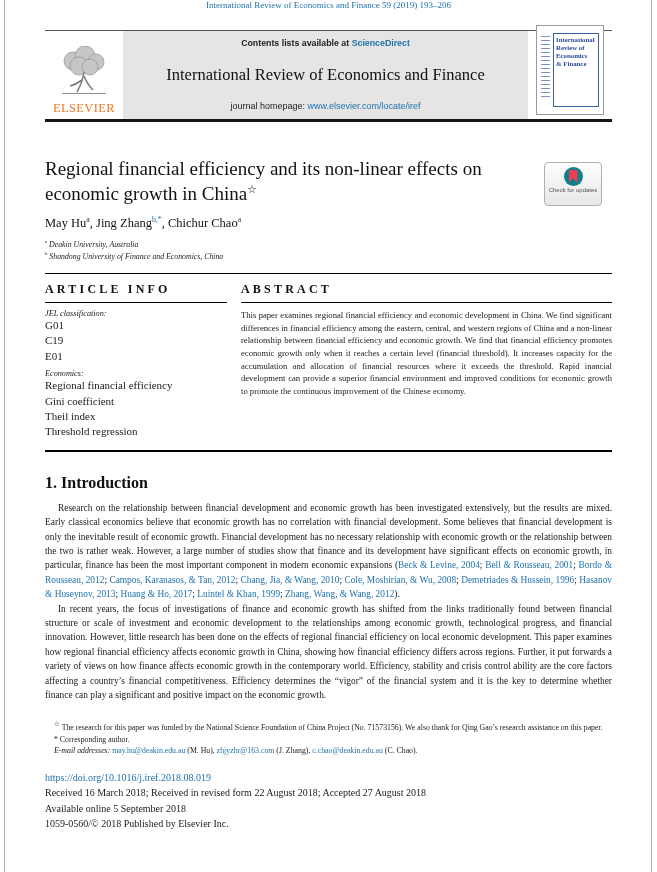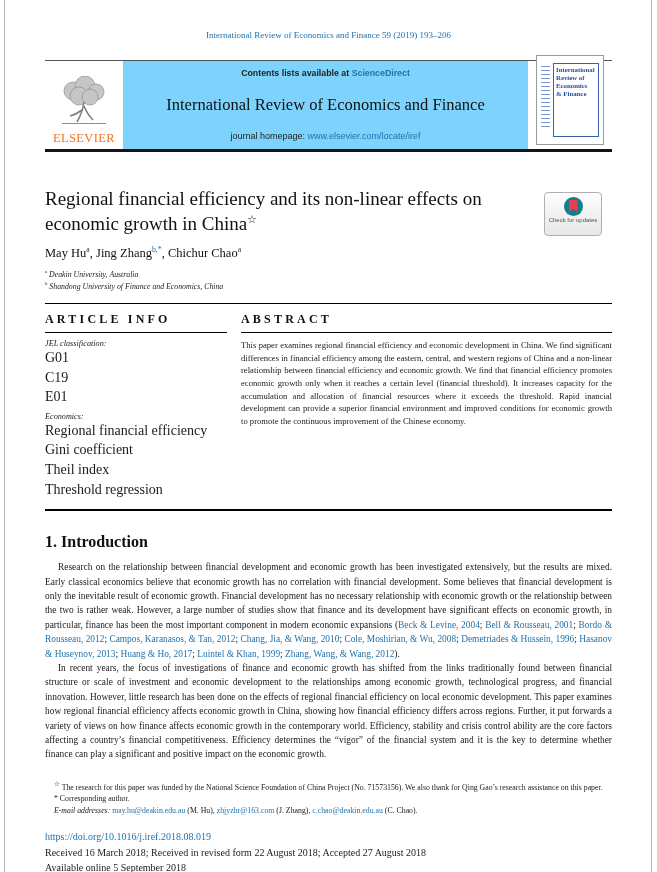--- a/index.html
+++ b/index.html
@@ -3,28 +3,28 @@
 <meta charset="utf-8">
 <style>
   html,body{margin:0;padding:0;background:#fff;}
   .page{position:relative;width:657px;height:872px;background:#fff;overflow:hidden;
         font-family:"Liberation Serif",serif;color:#1a1a1a;}
   .edge{position:absolute;top:0;bottom:0;width:1px;background:#b4b4b4;}
   .edge.left{left:4px;} .edge.right{left:651px;}
   .content{position:relative;margin:0 45px;width:567px;}
   .link{color:#2273ad;text-decoration:none;cursor:pointer;}
   
-  .top-cite{padding-top:30px;text-align:center;font-size:9px;color:#2273ad;}
+  .top-cite{text-align:center;font-size:9px;color:#2273ad;}
   
   .masthead{position:relative;margin-top:20px;border-top:1px solid #555;border-bottom:3px solid #141414;
             display:flex;align-items:stretch;height:88px;}
   .logo-area{width:78px;display:flex;flex-direction:column;align-items:center;justify-content:flex-end;
              padding-bottom:3px;background:#fff;}
   .logo-text{font-family:"Liberation Serif",serif;font-size:12.5px;color:#ef7622;letter-spacing:.4px;margin-top:1px;}
-  .band{flex:1;background:#7dd3fc;margin-right:84px;display:flex;flex-direction:column;
+  .band{flex:1;background:#e5e5e5;margin-right:84px;display:flex;flex-direction:column;
         align-items:center;justify-content:space-between;padding:7px 20px 8px;}
   .contents-line{font-family:"Liberation Sans",sans-serif;font-size:8.8px;font-weight:bold;color:#222;}
   .journal-title{font-family:"Liberation Serif",serif;font-size:16.5px;color:#111;}
   .homepage-line{font-family:Liberation Sans, sans-serif;font-size:9px;color:#222;}
   .cover{position:absolute;right:8px;top:-6px;width:66px;height:88px;background:#fff;
          border:1px solid #9a9a9a;}
   .cover-toc{position:absolute;left:4px;top:10px;width:9px;height:62px;
              background:repeating-linear-gradient(to bottom,#7b93c9 0 1px,transparent 1px 4px);}
   .cover-inner{position:absolute;left:16px;top:7px;right:4px;bottom:7px;border:1px solid #3b5ea8;
                padding:2px 1px 0 2px;}
@@ -45,21 +45,21 @@
   .affils{margin-top:7px;font-size:7.8px;font-style:italic;line-height:1.45;color:#222;}
   .affils sup{font-style:normal;}
   
   .cols{display:flex;gap:14px;margin-top:11px;border-top:1px solid #000;border-bottom:2px solid #000;
         padding:8px 0 10px;}
   .col-left{width:182px;flex:none;}
   .col-right{flex:1;}
   .col-head{font-size:12px;font-weight:bold;letter-spacing:3.2px;color:#111;
             border-bottom:1px solid #000;padding-bottom:5px;margin-bottom:6px;}
   .info-label{font-size:8.2px;font-style:italic;margin-top:5px;}
-  .info-item{font-size:14px;line-height:1.4;}
+  .info-item{font-size:11px;line-height:1.4;}
   .abstract-text{font-size:8.6px;line-height:1.47;text-align:justify;}
   
   .sec-head{margin-top:22px;font-size:16px;font-weight:bold;color:#111;}
   .para{margin-top:9px;font-size:9.4px;line-height:1.53;text-align:justify;text-indent:13px;}
   .para + .para{margin-top:0;}
   
   .footnotes{margin-top:17px;font-size:7.8px;line-height:1.5;color:#1a1a1a;}
   .fn{text-indent:9px;}
   .fn-star-sym{font-size:6.5px;vertical-align:super;}
   .fn-label{font-style:italic;}

